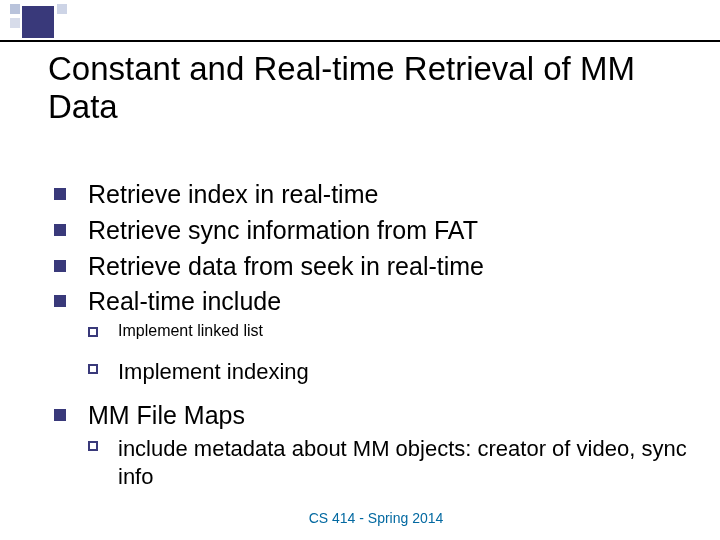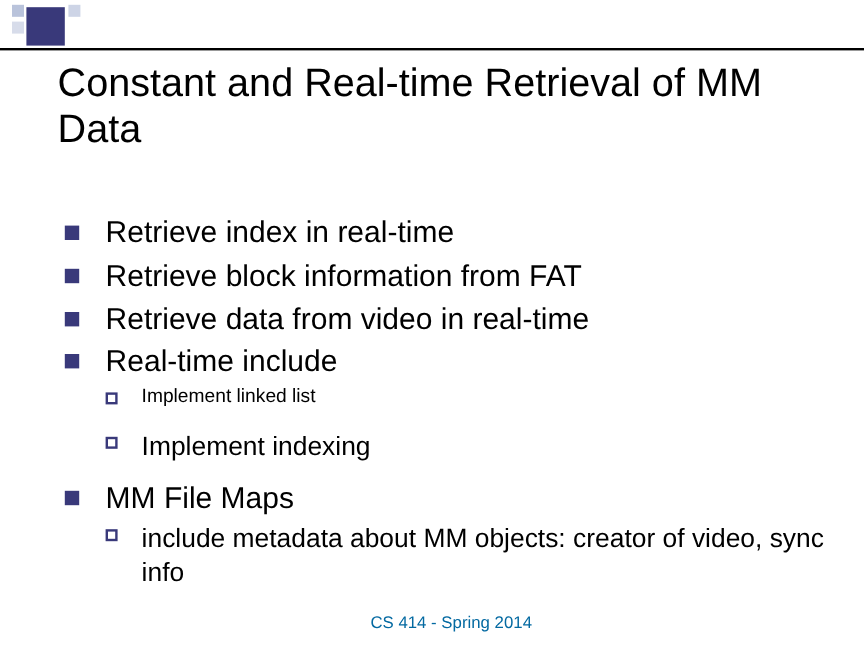--- a/index.html
+++ b/index.html
@@ -169,26 +169,26 @@
 
   <div class="content">
 
     <div class="l1">
       <span class="bullet1"></span>
       <span>Retrieve index in real-time</span>
     </div>
 
     <div class="l1">
       <span class="bullet1"></span>
-      <span>Retrieve block information from FAT</span>
-    </div>
-
-    <div class="l1">
-      <span class="bullet1"></span>
-      <span>Retrieve data from video in real-time</span>
+      <span>Retrieve sync information from FAT</span>
+    </div>
+
+    <div class="l1">
+      <span class="bullet1"></span>
+      <span>Retrieve data from seek in real-time</span>
     </div>
 
     <div class="l1">
       <span class="bullet1"></span>
       <span>Real-time include</span>
     </div>
 
     <div class="l2wrap">
       <div class="l2">
         <span class="bullet2"></span>

